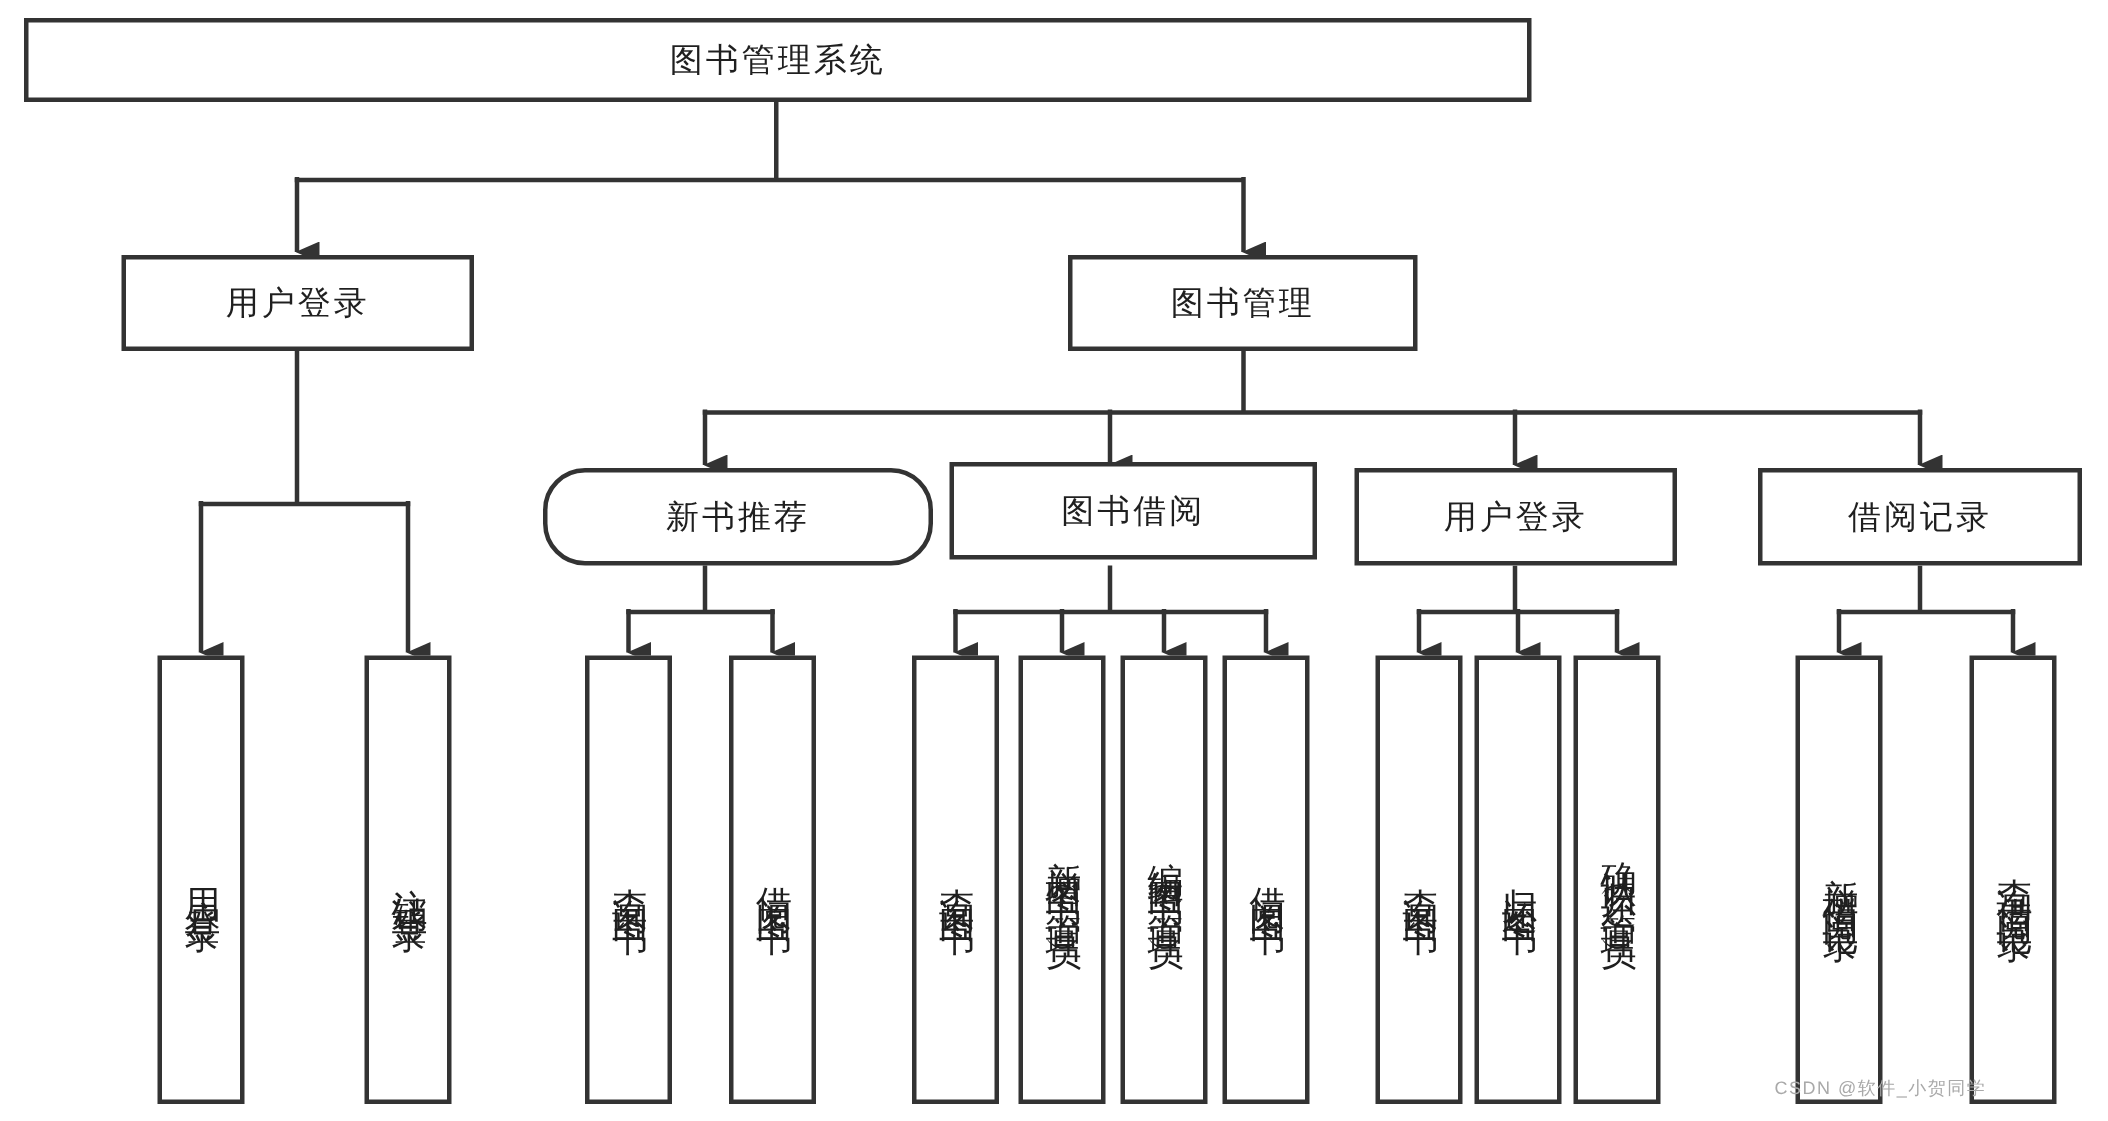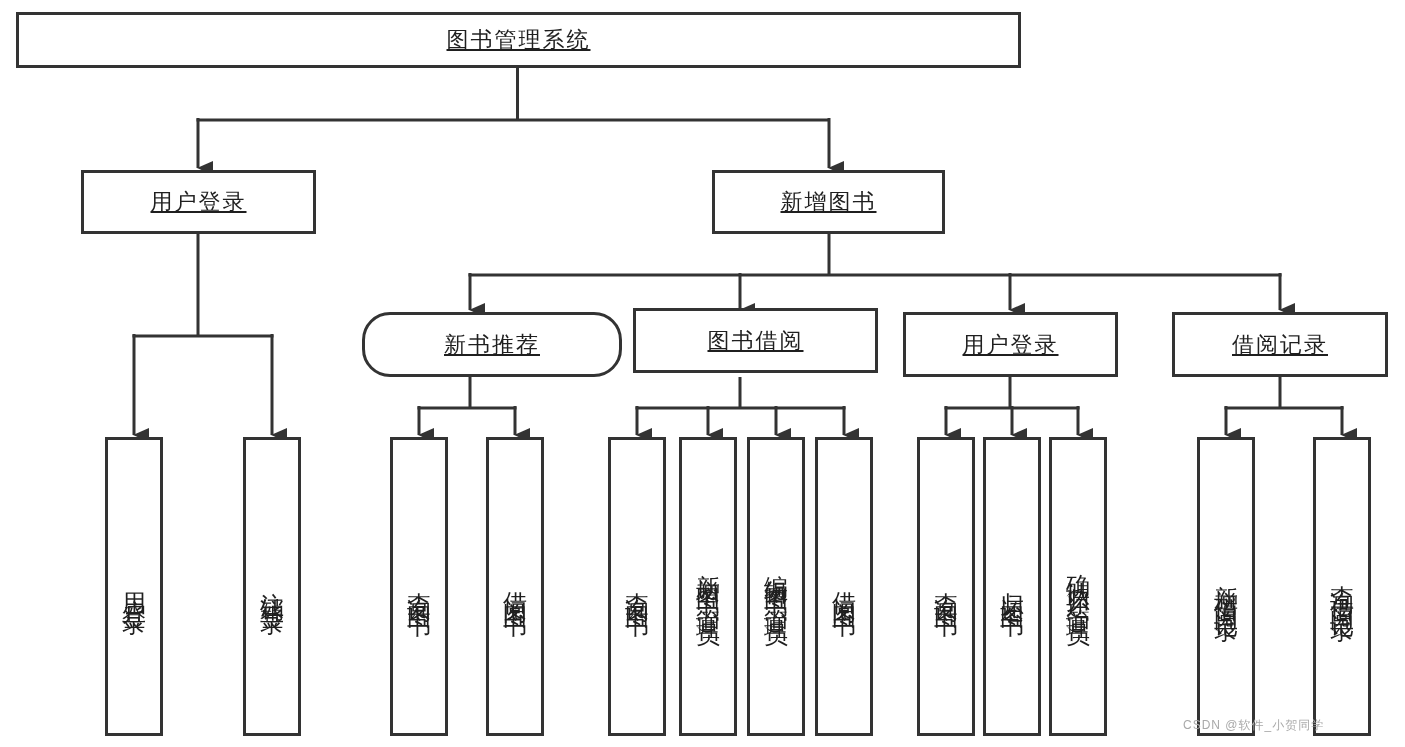--- a/index.html
+++ b/index.html
@@ -22,21 +22,20 @@
     box-sizing: border-box;
     border: 3px solid #333333;
     background: #ffffff;
     display: flex;
     align-items: center;
     justify-content: center;
     color: #1f1f1f;
     font-size: 22px;
     letter-spacing: 2px;
     text-align: center;
-    text-decoration: underline;
   }
   .vbox {
     position: absolute;
     box-sizing: border-box;
     border: 3px solid #333333;
     background: #ffffff;
     display: flex;
     align-items: center;
     justify-content: center;
     color: #1f1f1f;
@@ -106,21 +105,21 @@
 
       <path d="M1280,377 L1280,408 M1224.5,408 L1343.5,408"></path>
       <line x1="1226" y1="406" x2="1226" y2="435" marker-end="url(#arw)"></line>
       <line x1="1342" y1="406" x2="1342" y2="435" marker-end="url(#arw)"></line>
     </g>
   </svg>
 
   <div class="box" style="left:16px; top:12px; width:1005px; height:56px;">图书管理系统</div>
 
   <div class="box" style="left:81px; top:170px; width:235px; height:64px;">用户登录</div>
-  <div class="box" style="left:712px; top:170px; width:233px; height:64px;">新增图书</div>
+  <div class="box" style="left:712px; top:170px; width:233px; height:64px;">图书管理</div>
 
   <div class="box" style="left:362px; top:312px; width:260px; height:65px;border-radius:28px;">新书推荐</div>
   <div class="box" style="left:633px; top:308px; width:245px; height:65px;">图书借阅</div>
   <div class="box" style="left:903px; top:312px; width:215px; height:65px;">用户登录</div>
   <div class="box" style="left:1172px; top:312px; width:216px; height:65px;text-align:right;">借阅记录</div>
 
   <div class="vbox" style="left:105px;">
     <span>用户登录</span>
   </div>
   <div class="vbox" style="left:243px;">

